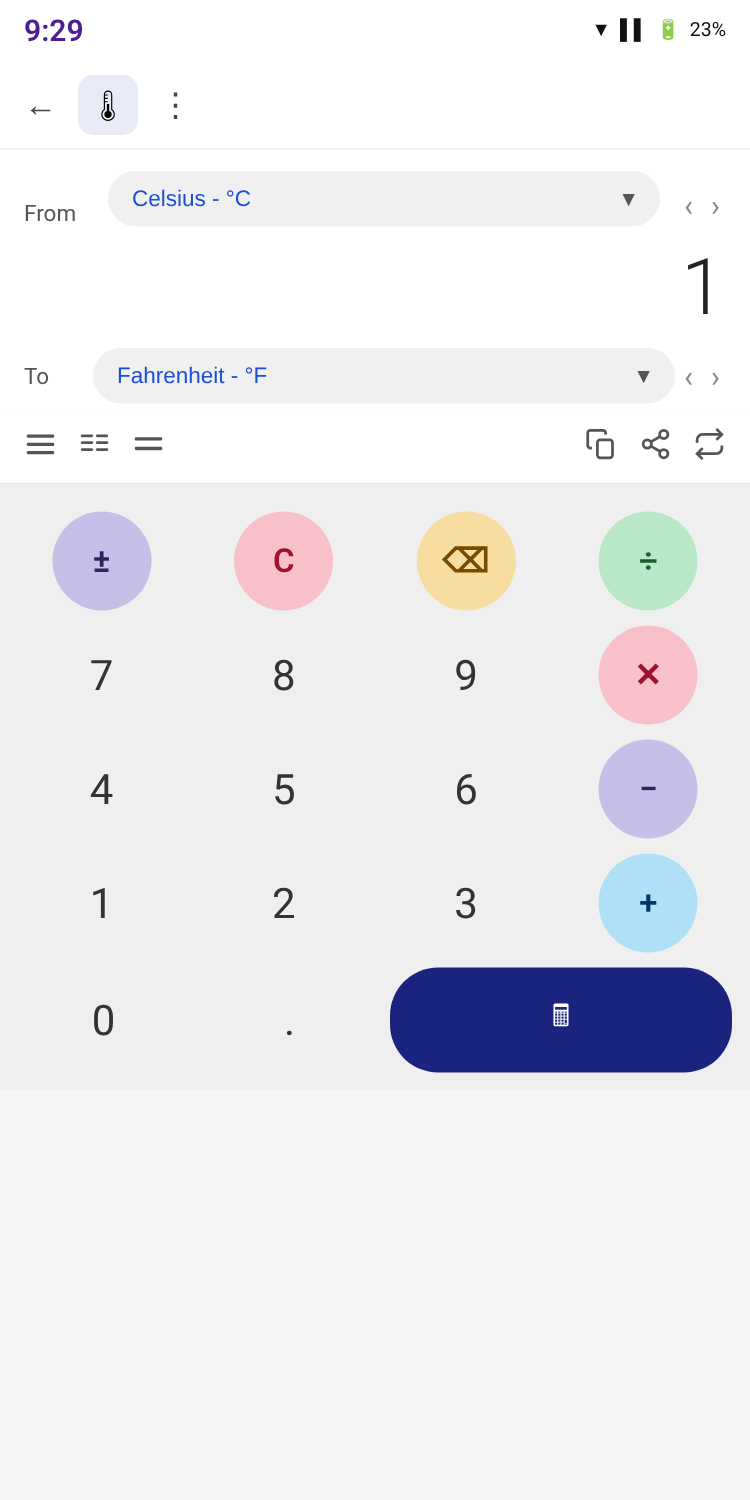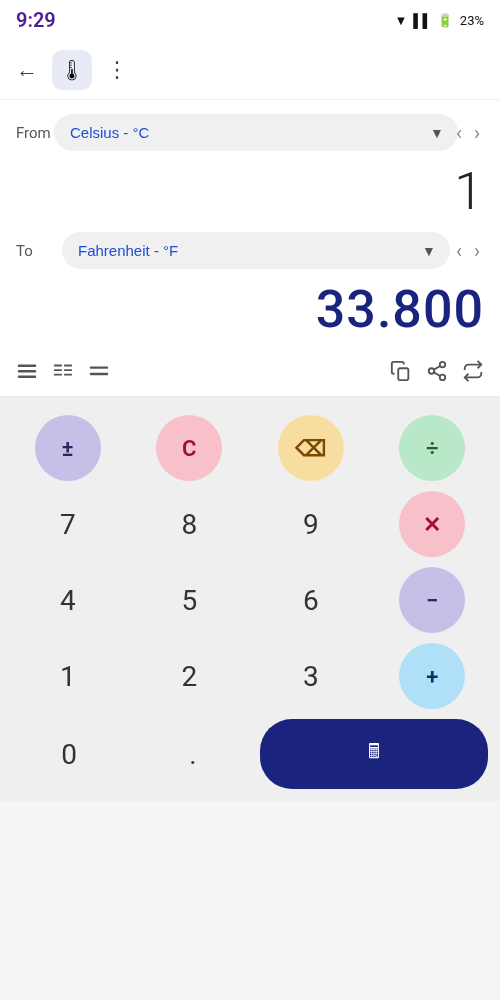--- a/index.html
+++ b/index.html
@@ -78,23 +78,23 @@
     }
 
     
     .conversion-area {
       background: #fff;
       padding: 0 16px;
     }
 
     .from-row {
       display: flex;
-      align-items: center;
+      align-items: flex-end;
       padding: 14px 0 6px 0;
-      gap: 2px;
+      gap: 20px;
     }
     .label-from, .label-to {
       font-size: 15px;
       color: #555;
       width: 36px;
       flex-shrink: 0;
     }
     .dropdown-wrap {
       flex: 1;
       display: flex;
@@ -322,21 +322,20 @@
         <option>Kelvin - K</option>
       </select>
       <span class="dropdown-arrow">▼</span>
     </div>
     <div class="nav-arrows">
       <span class="nav-arrow-btn">‹</span>
       <span class="nav-arrow-btn">›</span>
     </div>
   </div>
 
-  <div class="result-value-row">33.800</div>
 </div>
 
 <div class="toolbar-row">
   <div class="format-btns">
 
     <span class="format-btn">
       <svg viewBox="0 0 24 24" width="22" height="22" fill="#555">
           <rect x="2" y="5" width="20" height="2.5" rx="1"></rect>
           <rect x="2" y="11" width="20" height="2.5" rx="1"></rect>
           <rect x="2" y="17" width="20" height="2.5" rx="1"></rect>

